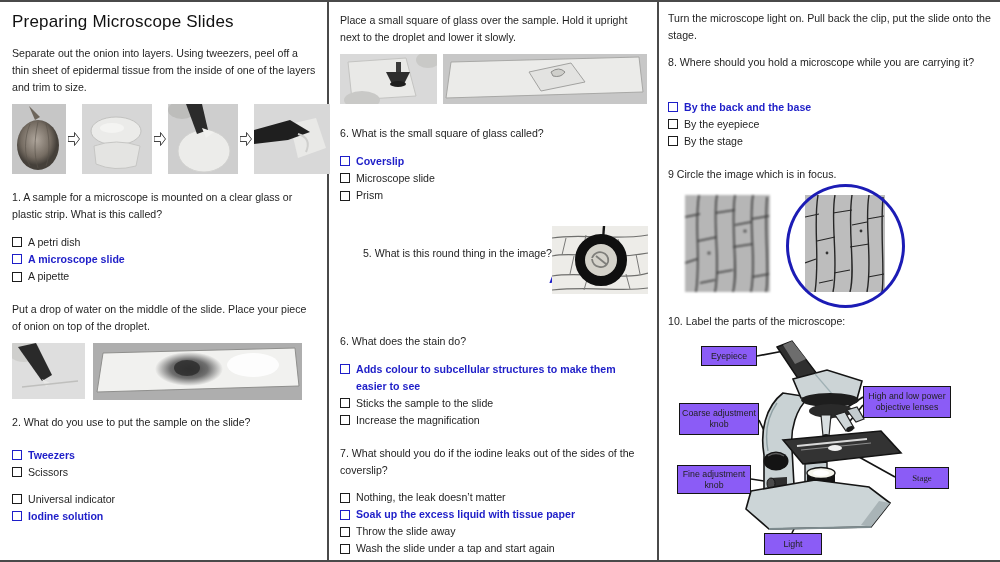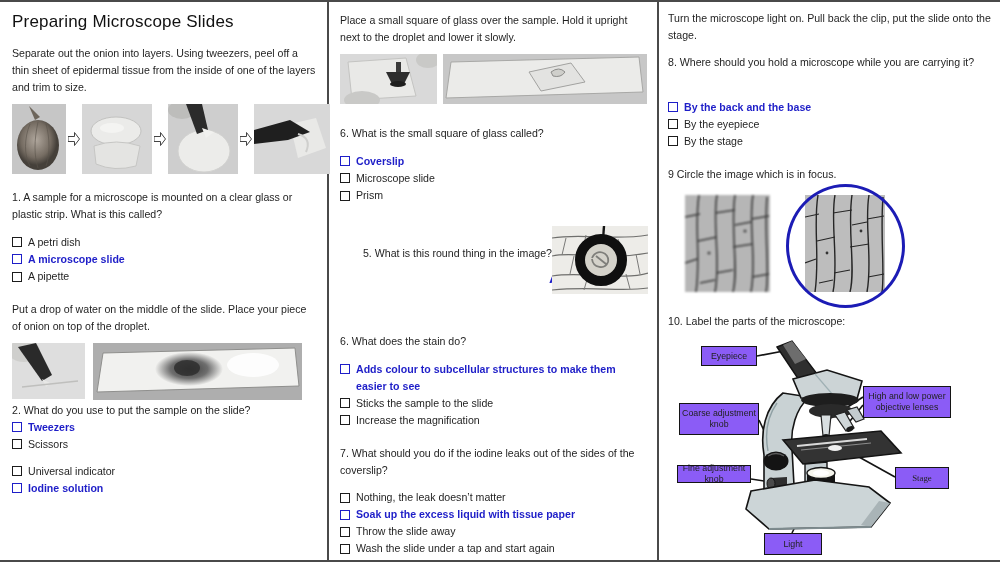--- a/index.html
+++ b/index.html
@@ -149,23 +149,23 @@
           </defs>
         <rect width="209" height="57" fill="#aeaeae"></rect>
         <polygon points="10,10 202,5 206,43 4,49" fill="#f1f1ef" stroke="#8f8f8d" stroke-width="1"></polygon>
         <ellipse cx="160" cy="22" rx="26" ry="12" fill="#ffffff" opacity=".85"></ellipse>
         <ellipse cx="96" cy="26" rx="34" ry="17" fill="url(#dg)"></ellipse>
         <ellipse cx="94" cy="25" rx="13" ry="8" fill="#2e2e2e" opacity=".85"></ellipse>
       </svg>
     </div>
   </div>
 
-  <p class="q" style="margin-top:2px;">2. What do you use to put the sample on the slide?</p>
-
-  <div class="opts" style="margin-top:0;">
+  <p class="q" style="margin-top:14px;">2. What do you use to put the sample on the slide?</p>
+
+  <div class="opts" style="margin-top:16px;">
     <div class="opt correct">
       <span class="cb"></span>
       <span>Tweezers</span>
     </div>
     <div class="opt">
       <span class="cb"></span>
       <span>Scissors</span>
     </div>
   </div>
 
@@ -370,18 +370,18 @@
       <polygon points="142,137 170,135 170,153 142,155" fill="#151515"></polygon>
       <ellipse cx="156" cy="136" rx="14" ry="5.5" fill="#f6f6ee" stroke="#141414" stroke-width="1.4"></ellipse>
       <ellipse cx="156" cy="136" rx="8" ry="3" fill="#ffffff"></ellipse>
 
       <polygon points="86,154 150,143 204,150 225,166 206,190 104,192 81,172" fill="#ccd5d7" stroke="#141414" stroke-width="1.6"></polygon>
       <polygon points="206,190 225,166 214,164 196,188" fill="#a9b4b7"></polygon>
       <path d="M104,192 L206,190" stroke="#7e8c8f" stroke-width="2"></path>
     </svg>
     <div class="dlabel" style="left:36px;top:9px;width:56px;height:20px;">Eyepiece</div>
     <div class="dlabel" style="left:14px;top:66px;width:80px;height:32px;">Coarse adjustment knob</div>
-    <div class="dlabel" style="left:12px;top:128px;width:74px;height:18px;">Fine adjustment knob</div>
+    <div class="dlabel" style="left:12px;top:128px;width:74px;height:29px;">Fine adjustment knob</div>
     <div class="dlabel" style="left:198px;top:49px;width:88px;height:32px;">High and low power objective lenses</div>
     <div class="dlabel" style="left:230px;top:130px;width:54px;height:22px;font-family:Liberation Serif, serif;">Stage</div>
     <div class="dlabel" style="left:99px;top:196px;width:58px;height:22px;">Light</div>
   </div>
 </div>
 
 </body></html>

